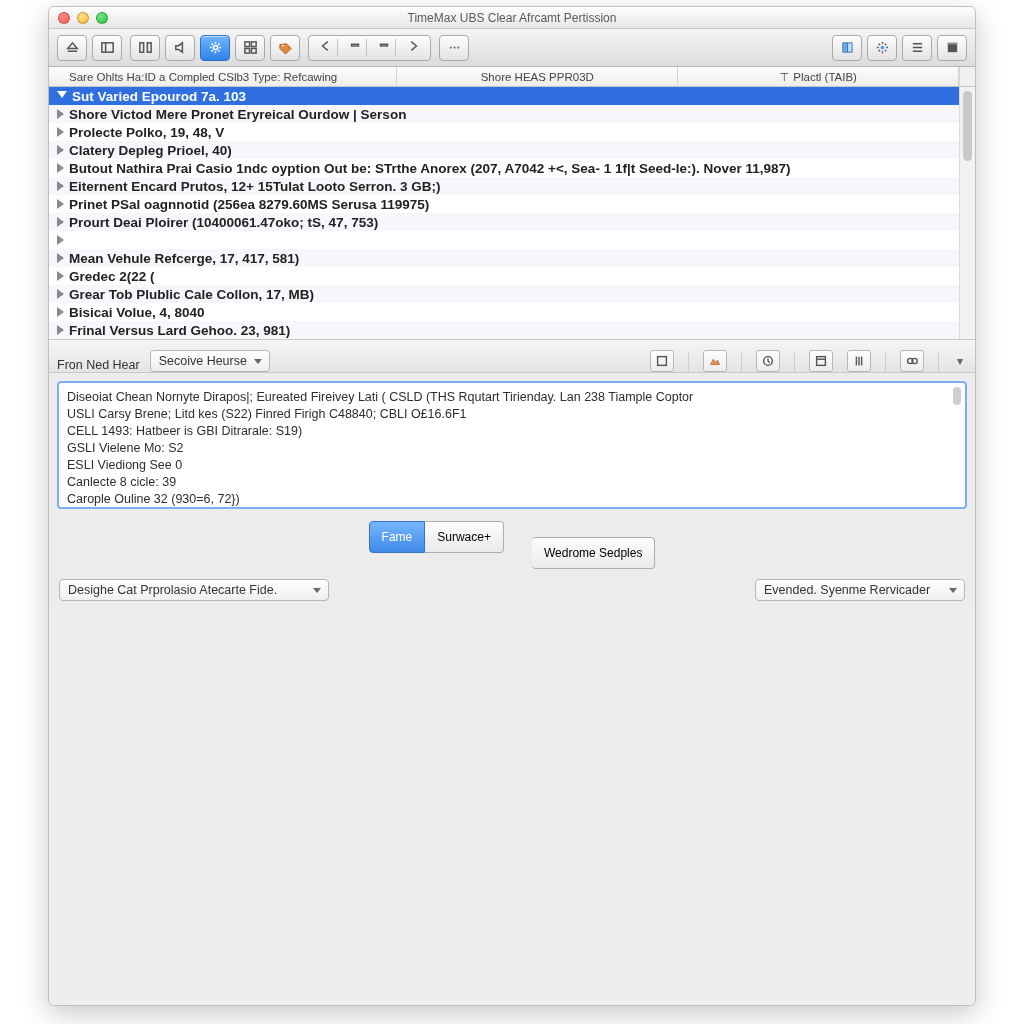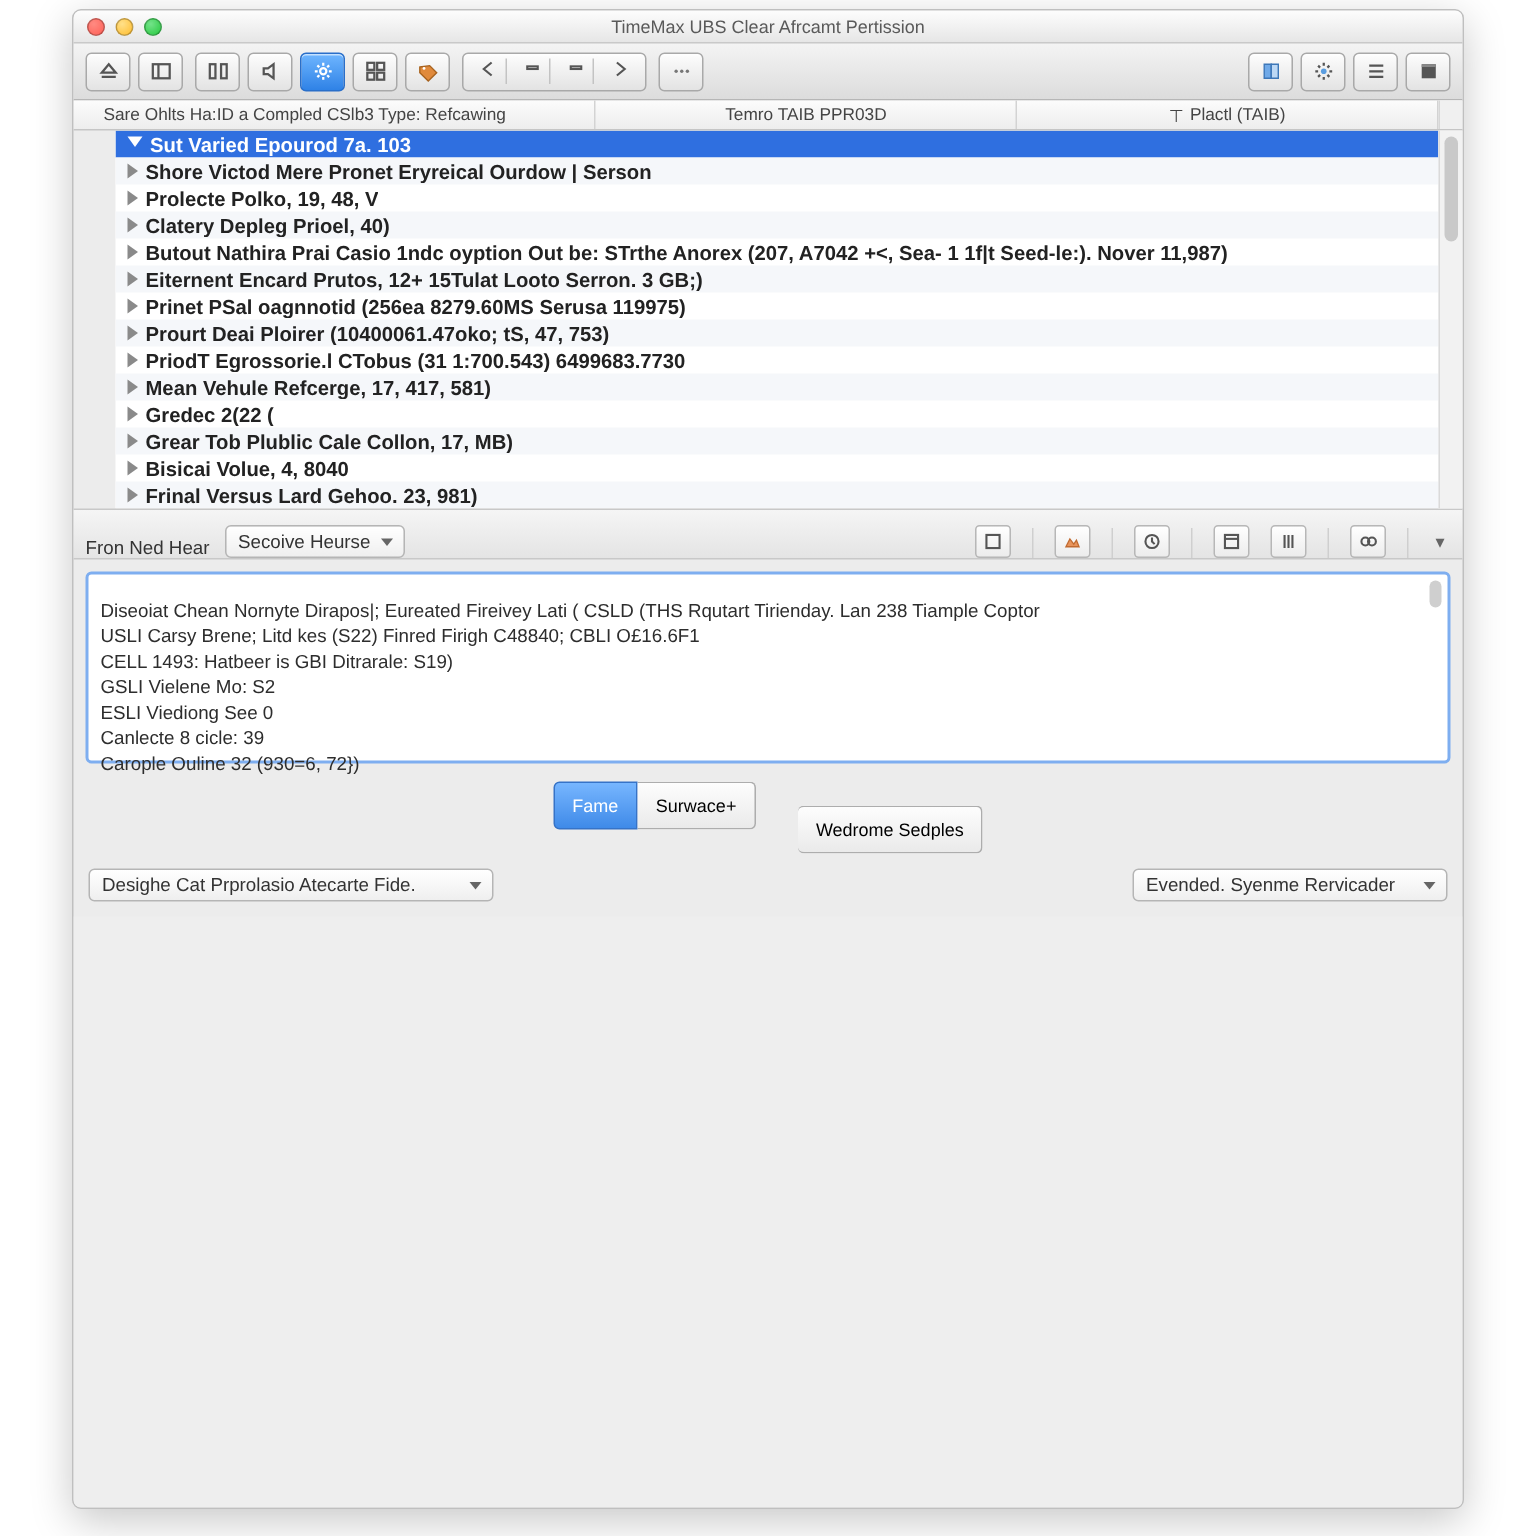--- a/index.html
+++ b/index.html
@@ -62,21 +62,21 @@
     border-bottom:1px solid #c5c5c5;
     display:flex; font-size:11.5px; color:#444;
     position: relative;
   }
   .ch{flex:1; border-right:1px solid #d3d3d3; display:flex;align-items:center;justify-content:center; padding:0 6px;}
   .ch:first-child{flex:1.2; justify-content:flex-start; padding-left:20px;}
   .ch:last-child{border-right:none; flex:.8;}
   .vscrolltop{width:16px;background:#f0f0f0;border-left:1px solid #d7d7d7;}
 
   
-  .listwrap{display:flex; flex:0 0 252px; background:#fff;margin-left:28px;}
+  .listwrap{display:flex; flex:0 0 252px; background:#fff;}
   .tree{flex:1; overflow:hidden; font-size:13.5px;}
   .row{display:flex; align-items:center; height:18px; padding-left:8px; gap:5px;}
   .row:nth-child(even){background:#f5f7fa;}
   .row.sel{background:#2f6fe0; color:#fff; font-weight:bold;}
   .row .disc{width:0;height:0;border-top:5px solid transparent;border-bottom:5px solid transparent;border-left:7px solid #8a8a8a;}
   .row.sel .disc{border-left:none;border-right:none;border-top:7px solid #fff;border-left:5px solid transparent;border-right:5px solid transparent; width:0;height:0; margin-top:2px;}
   .row .txt{white-space:nowrap; overflow:hidden; text-overflow:ellipsis; font-weight:bold; color:#222;}
   .row.sel .txt{color:#fff;}
   .vscroll{width:16px;background:#f2f2f2;border-left:1px solid #dadada; position:relative;}
   .vscroll::after{content:"";position:absolute; left:3px; right:3px; top:4px; height:70px; background:#c9c9c9; border-radius:5px;}
@@ -95,21 +95,21 @@
     position:relative; font-size:12.5px; color:#333;
   }
   .select::after{content:"";position:absolute;right:7px;top:50%;margin-top:-2px;border-left:4px solid transparent;border-right:4px solid transparent;border-top:5px solid #666;}
   .mini{width:24px;height:22px;border:1px solid #b7b7b7;border-radius:3px;background:linear-gradient(#fff,#ececec);display:flex;align-items:center;justify-content:center;font-size:12px;color:#666;}
   .mini+.mini{margin-left:4px;}
   .sep{width:1px;height:20px;background:#cfcfcf;margin:0 4px;}
 
   
   .detail{
     margin:8px; border:2px solid #7eaef0; border-radius:4px;
-    background:#fff; height:128px; padding:16px 8px;
+    background:#fff; height:128px; padding:6px 8px;
     font-size:12.5px; color:#2d2d2d; line-height:17px;
     position:relative;
   }
   .detail .dscroll{position:absolute;right:3px;top:4px;bottom:4px;width:10px;}
   .detail .dscroll::after{content:"";position:absolute;left:1px;right:1px;top:0;height:18px;background:#cfcfcf;border-radius:5px;}
 
   
   .segrow{display:flex; justify-content:center; gap:28px; padding:4px 0 8px;}
   .segctl{display:flex;}
   .segbtn{
@@ -242,21 +242,21 @@
           <svg viewBox="0 0 16 16">
             <rect x="3" y="3" width="10" height="10" fill="#555"></rect>
             <rect x="3" y="3" width="10" height="2" fill="#888"></rect>
           </svg>
         </div>
     </div>
   </div>
 
   <div class="colheads">
     <div class="ch">Sare Ohlts Ha:ID a Compled CSlb3 Type: Refcawing</div>
-    <div class="ch">Temro TAIB PPR03D</div>
+    <div class="ch">Shore HEAS PPR03D</div>
     <div class="ch">
         <span style="margin-right:4px;">⊤</span>
         <span>Plactl (TAIB)</span>
       </div>
     <div class="vscrolltop"></div>
   </div>
 
   <div class="listwrap">
     <div class="tree">
       <div class="row sel">
@@ -286,21 +286,20 @@
       <div class="row">
           <span class="disc"></span>
           <span class="txt">Prinet PSal oagnnotid (256ea 8279.60MS Serusa 119975)</span>
         </div>
       <div class="row">
           <span class="disc"></span>
           <span class="txt">Prourt Deai Ploirer (10400061.47oko; tS, 47, 753)</span>
         </div>
       <div class="row">
           <span class="disc"></span>
-          <span class="txt">PriodT Egrossorie.l CTobus (31 1:700.543) 6499683.7730</span>
         </div>
       <div class="row">
           <span class="disc"></span>
           <span class="txt">Mean Vehule Refcerge, 17, 417, 581)</span>
         </div>
       <div class="row">
           <span class="disc"></span>
           <span class="txt">Gredec 2(22 (</span>
         </div>
       <div class="row">

